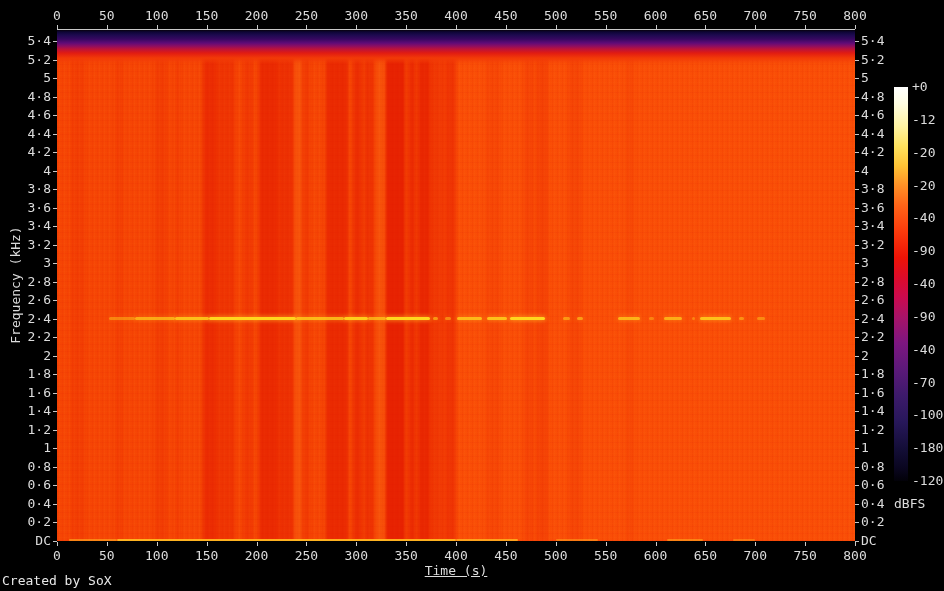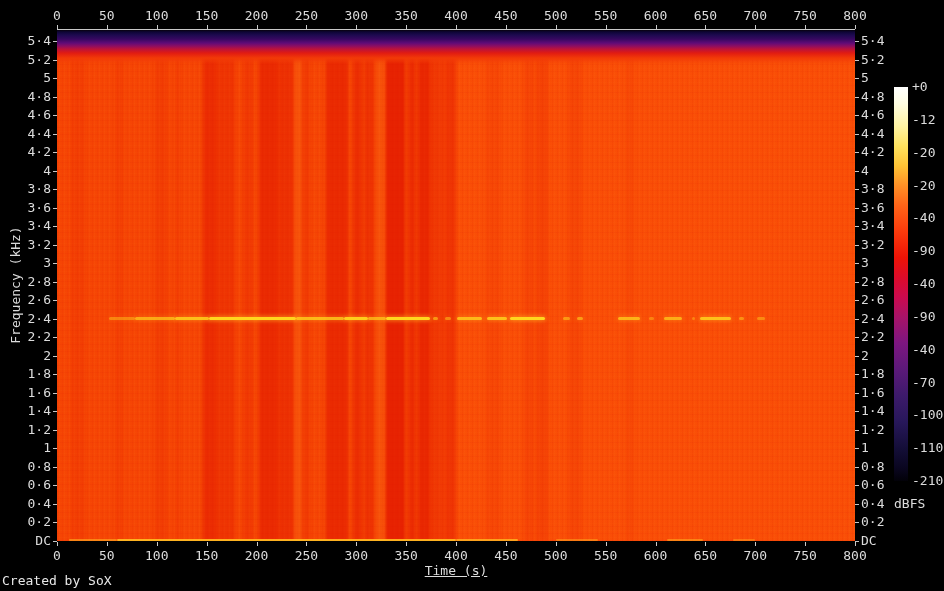--- a/index.html
+++ b/index.html
@@ -280,18 +280,18 @@
       <div class="cblab" style="top: 111.833px;">-12</div>
       <div class="cblab" style="top: 144.667px;">-20</div>
       <div class="cblab" style="top: 177.5px;">-20</div>
       <div class="cblab" style="top: 210.333px;">-40</div>
       <div class="cblab" style="top: 243.167px;">-90</div>
       <div class="cblab" style="top: 276px;">-40</div>
       <div class="cblab" style="top: 308.833px;">-90</div>
       <div class="cblab" style="top: 341.667px;">-40</div>
       <div class="cblab" style="top: 374.5px;">-70</div>
       <div class="cblab" style="top: 407.333px;">-100</div>
-      <div class="cblab" style="top: 440.167px;">-110</div>
-      <div class="cblab" style="top: 473px;">-210</div>
+      <div class="cblab" style="top: 440.167px;">-180</div>
+      <div class="cblab" style="top: 473px;">-120</div>
     </div>
   <div id="cb-title">dBFS</div>
   <div id="credit">Created by SoX</div>
 </div>
 
 </body></html>

